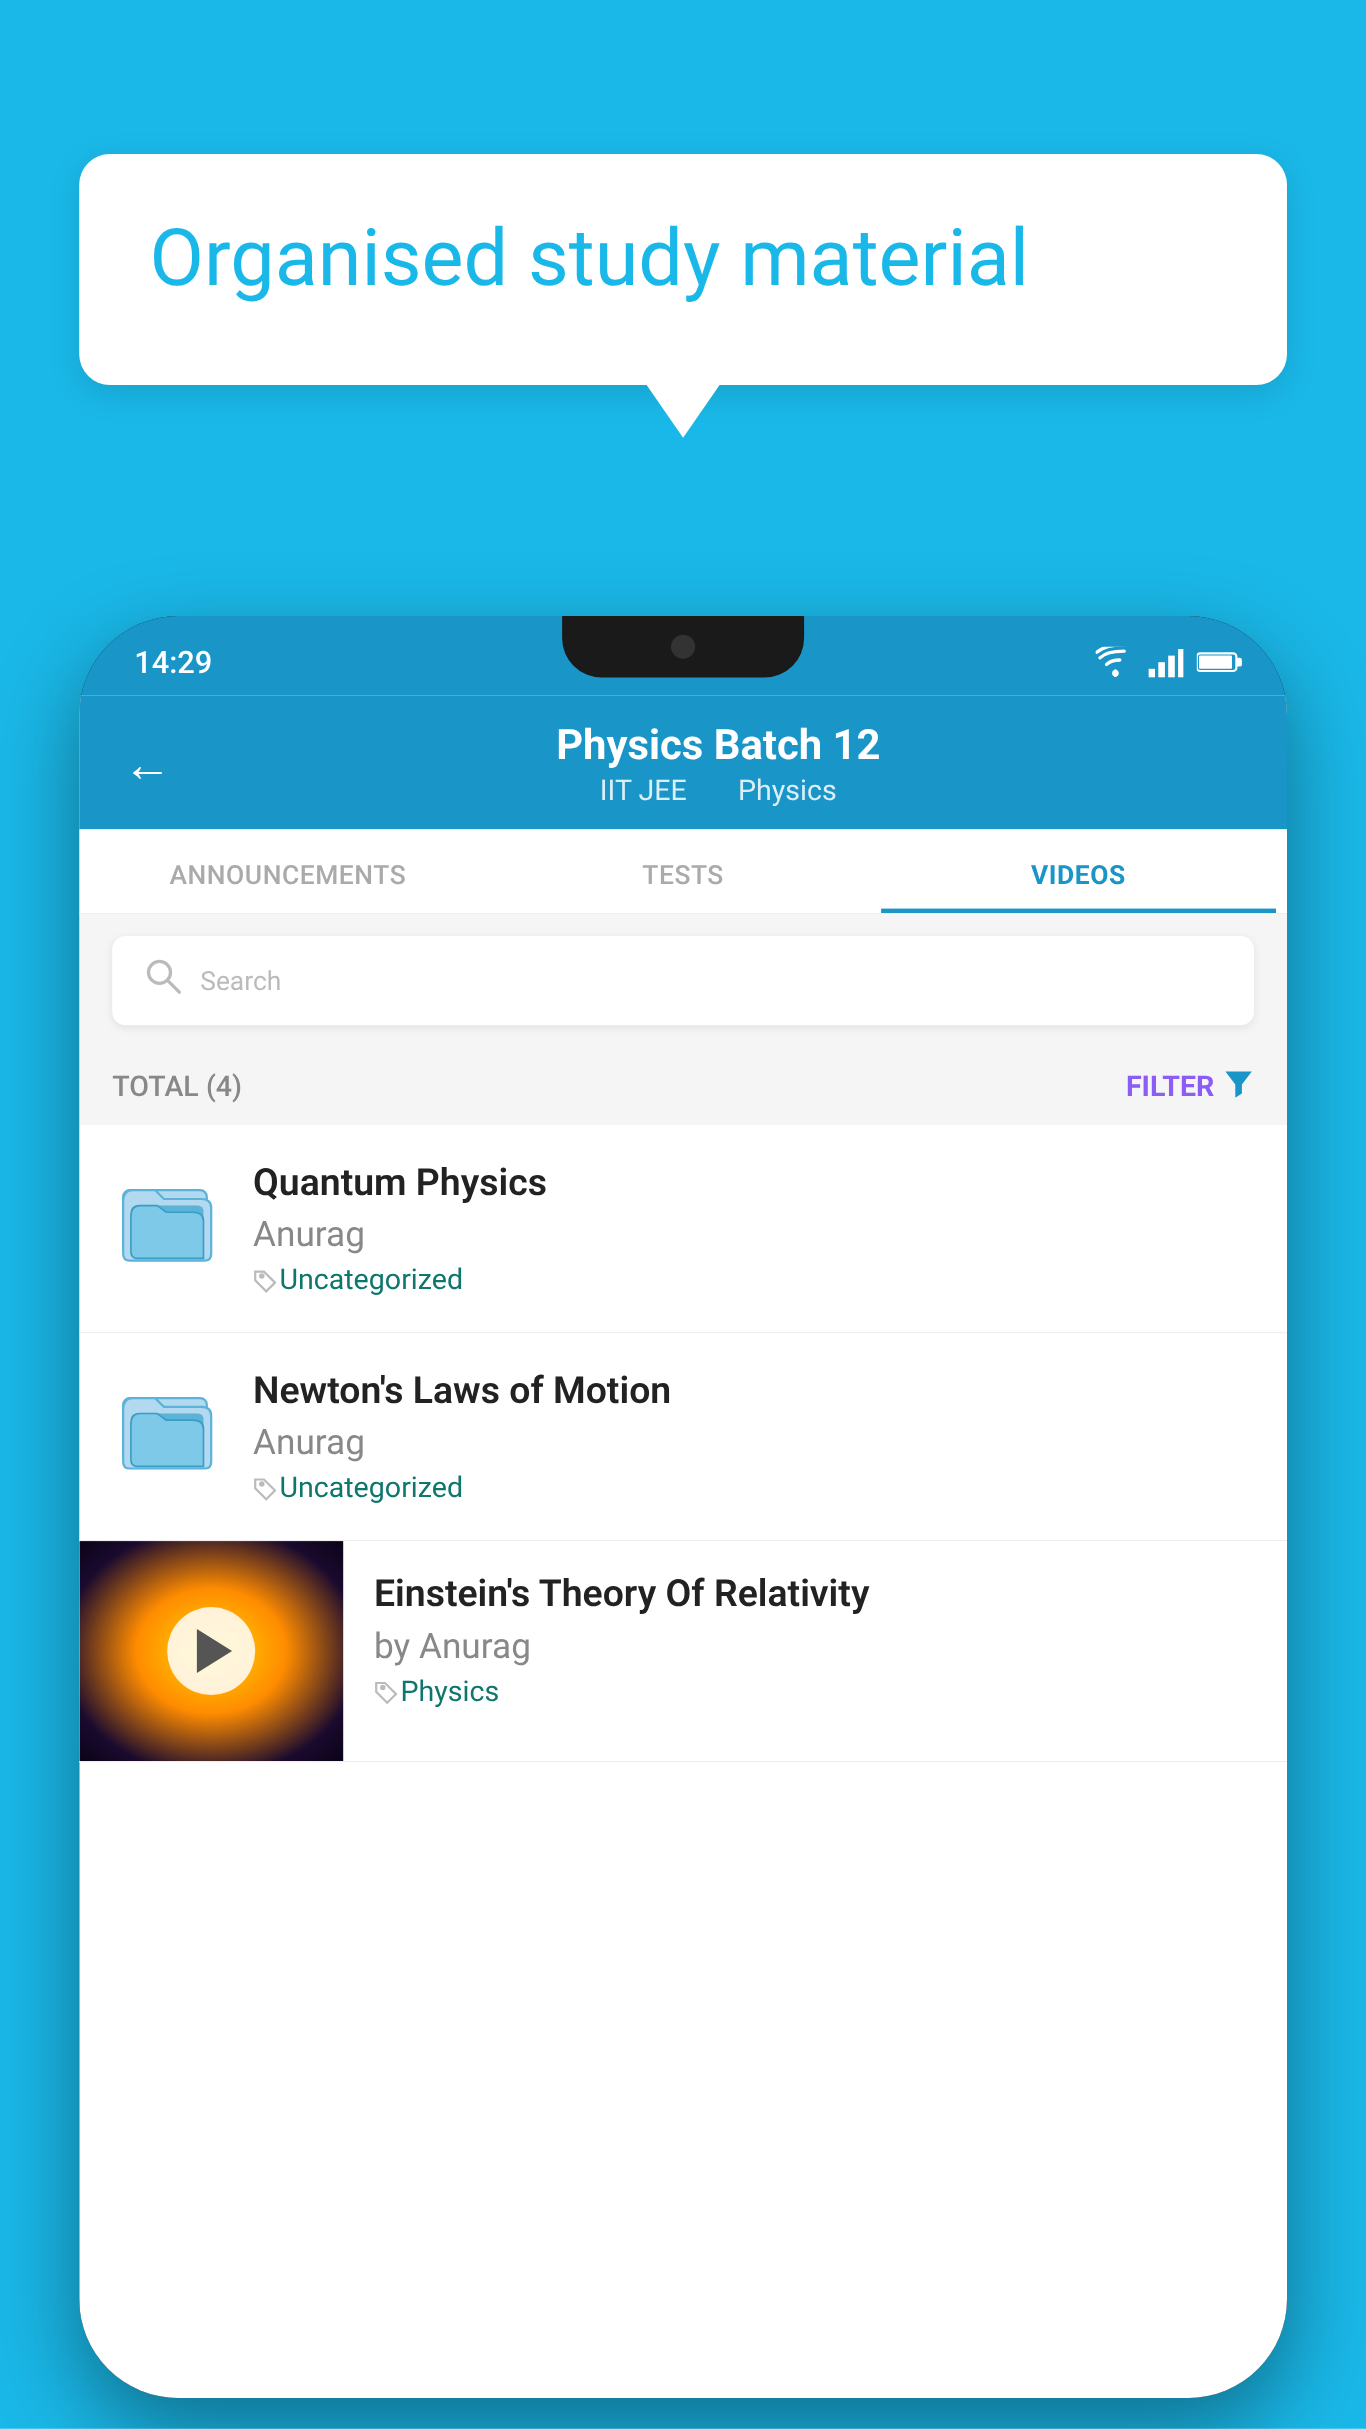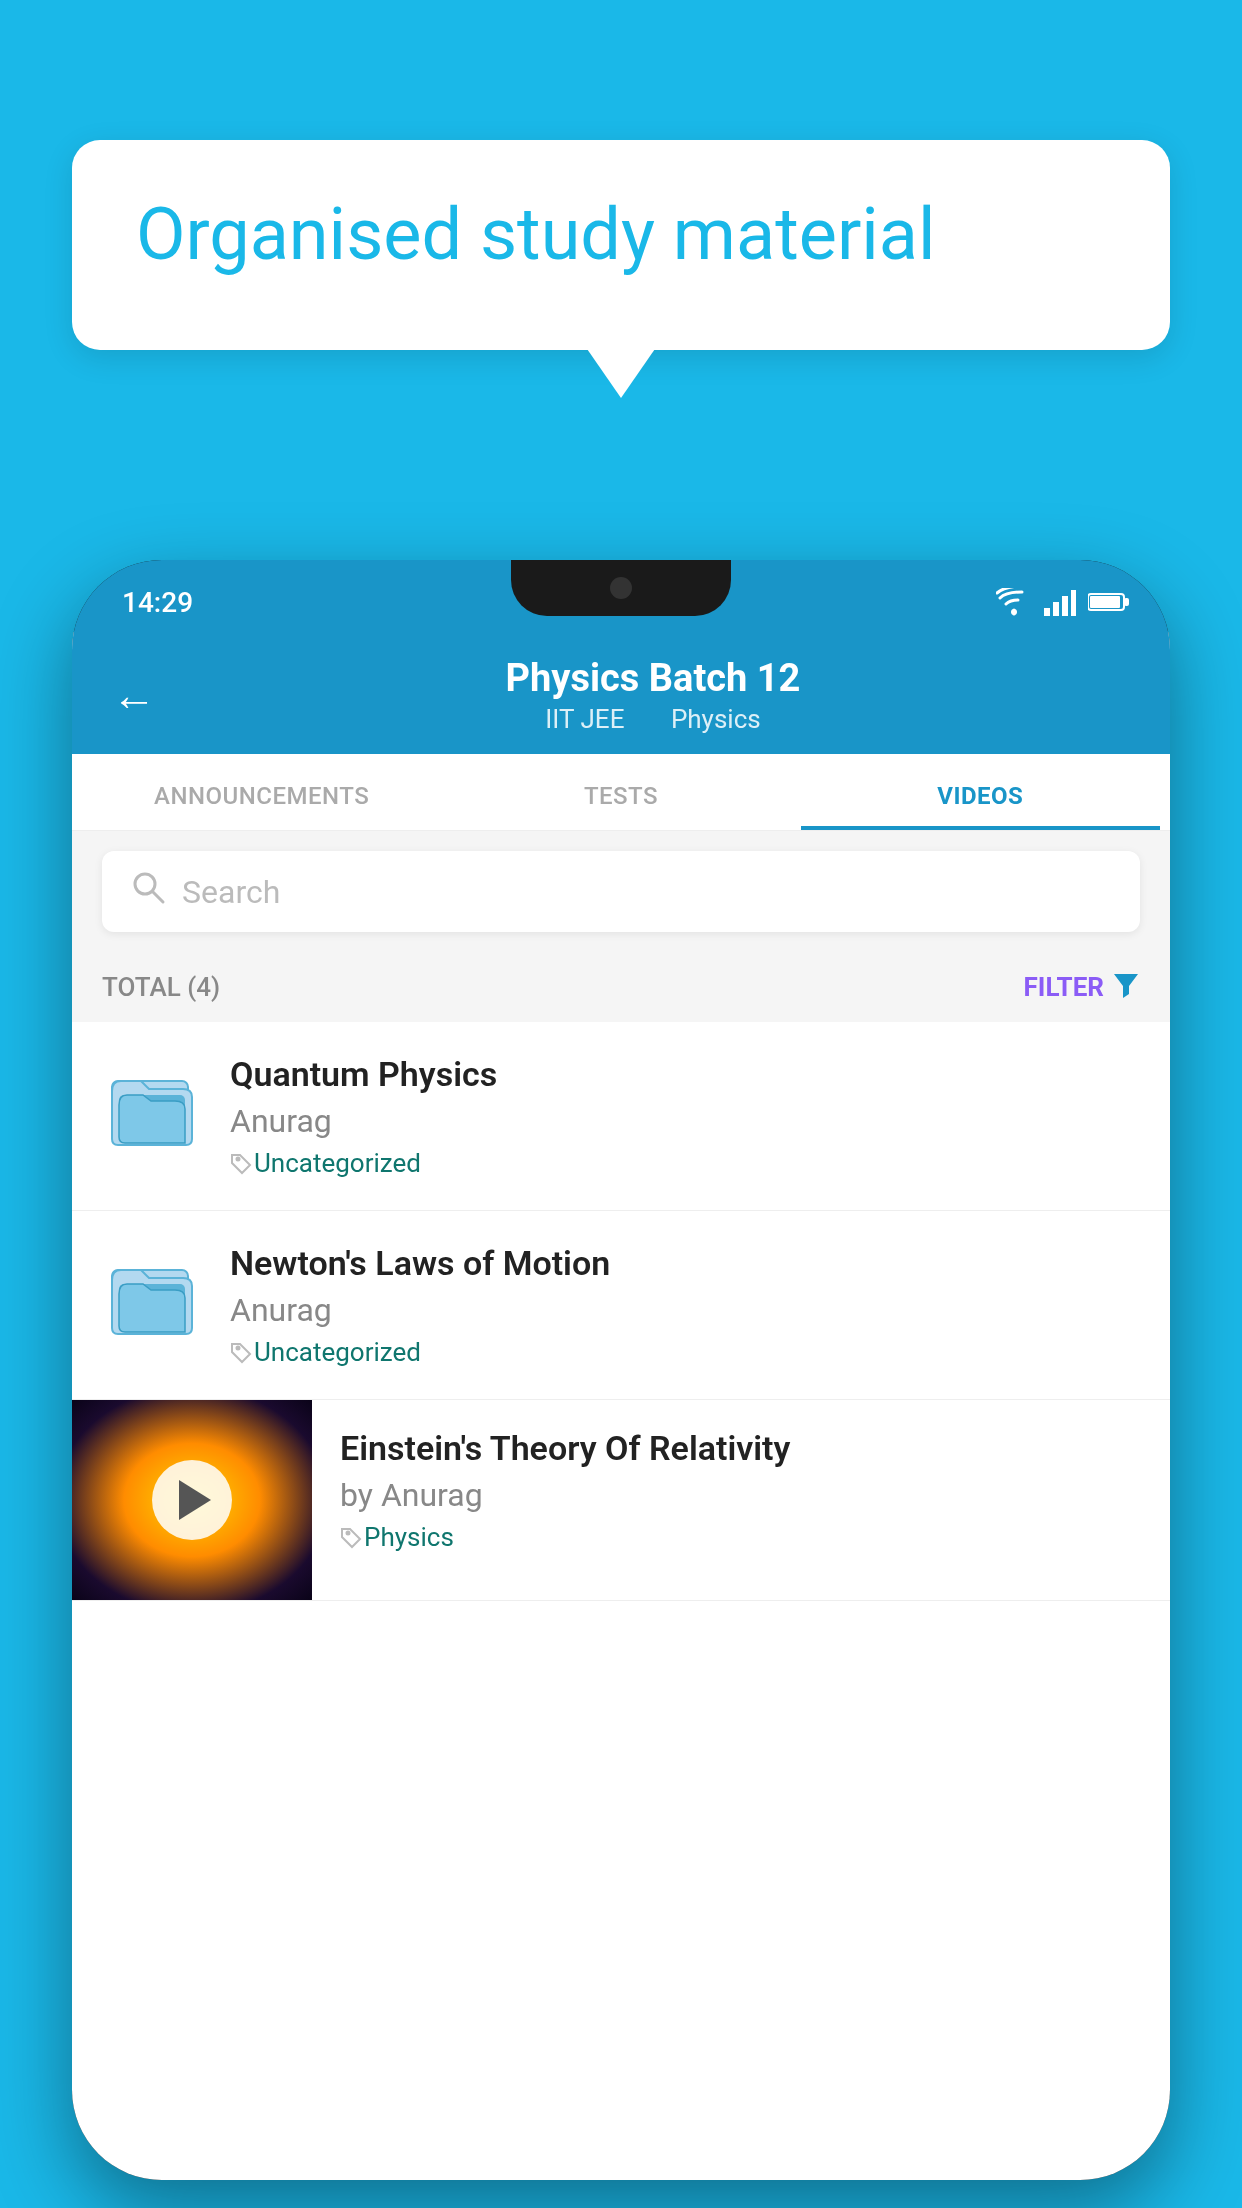--- a/index.html
+++ b/index.html
@@ -197,21 +197,21 @@
       padding: 18px 28px;
       box-shadow: 0 2px 8px rgba(0,0,0,0.08);
     }
     .search-icon-wrap {
       color: #aaa;
       font-size: 36px;
       margin-right: 16px;
     }
     .search-placeholder {
       color: #bbb;
-      font-size: 32px;
+      font-size: 24px;
     }
 
     
     .filter-row {
       display: flex;
       align-items: center;
       justify-content: space-between;
       padding: 18px 30px;
       background: #f5f5f5;
     }

